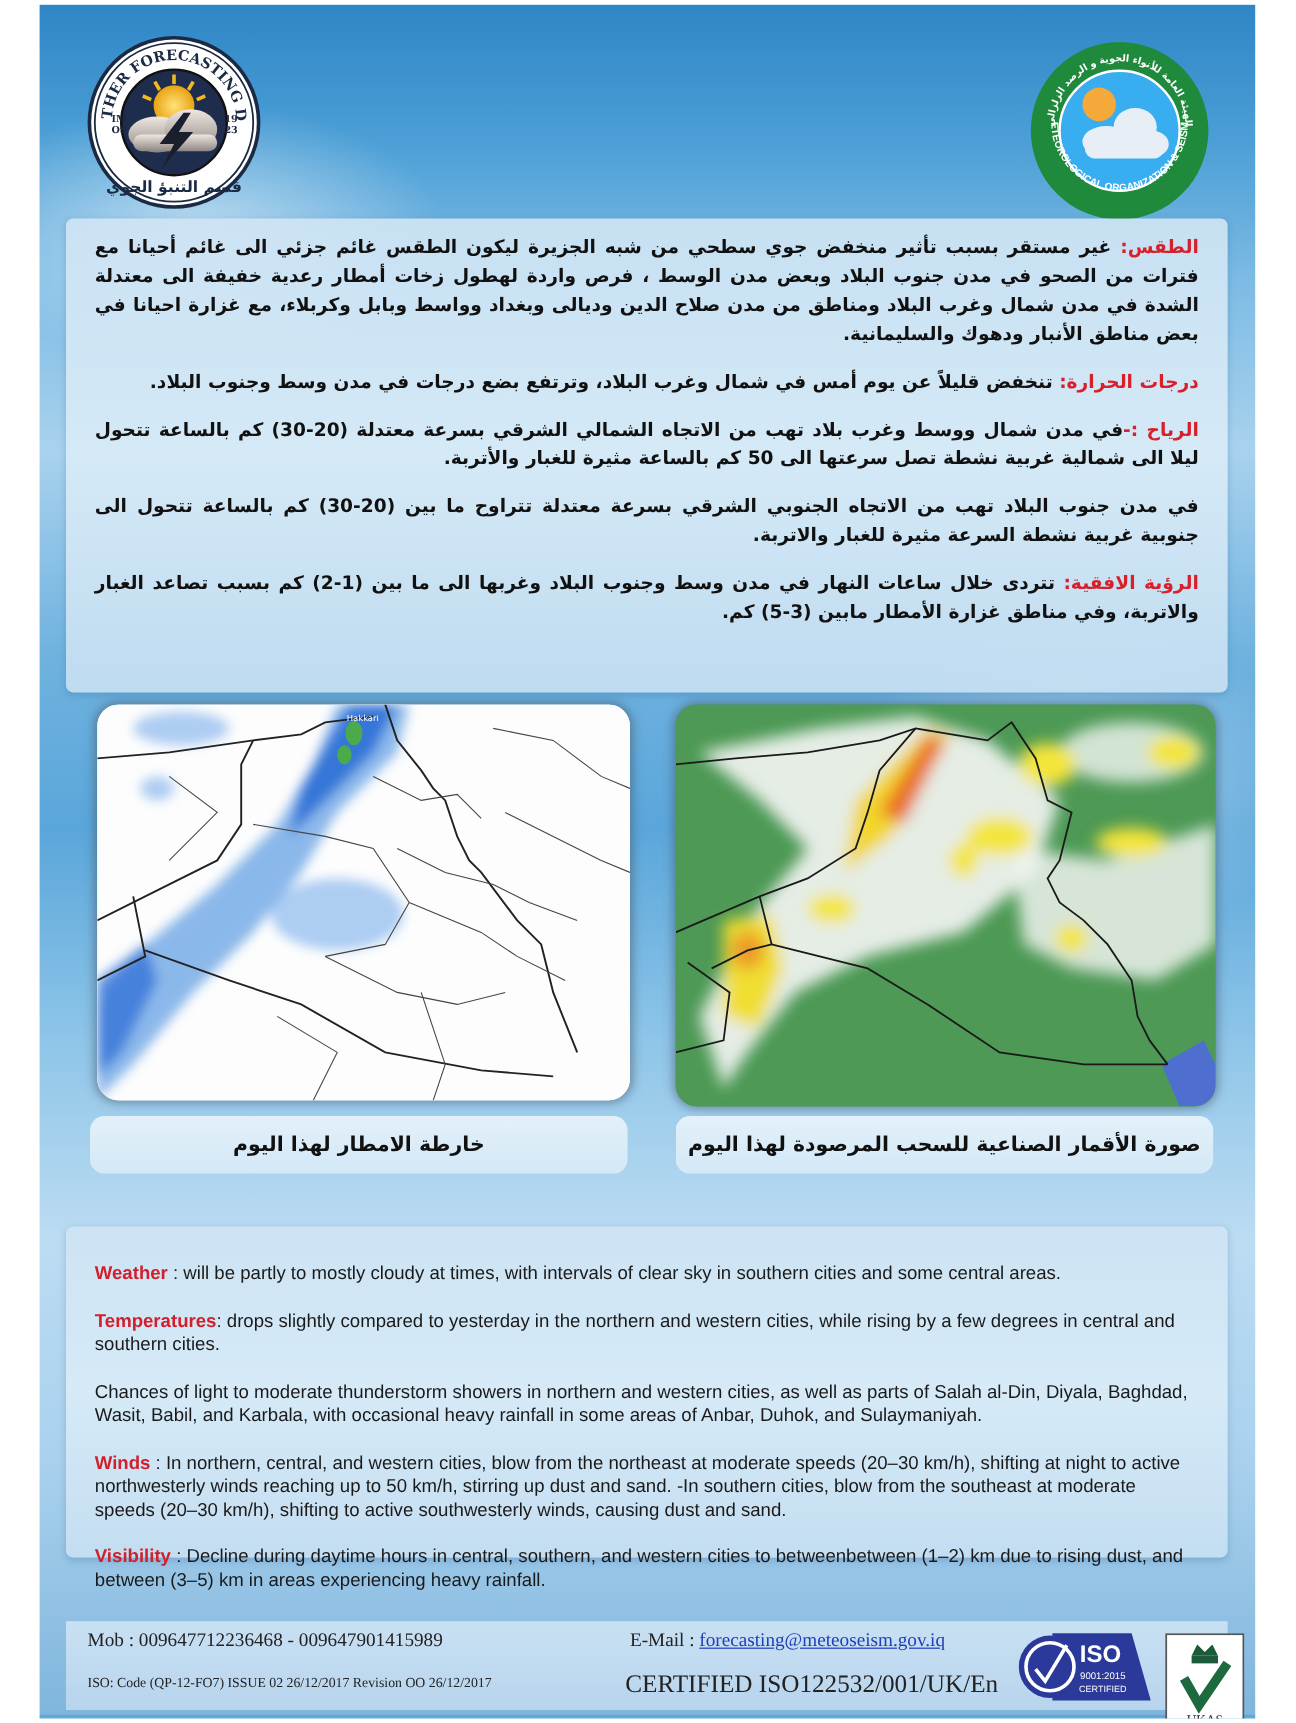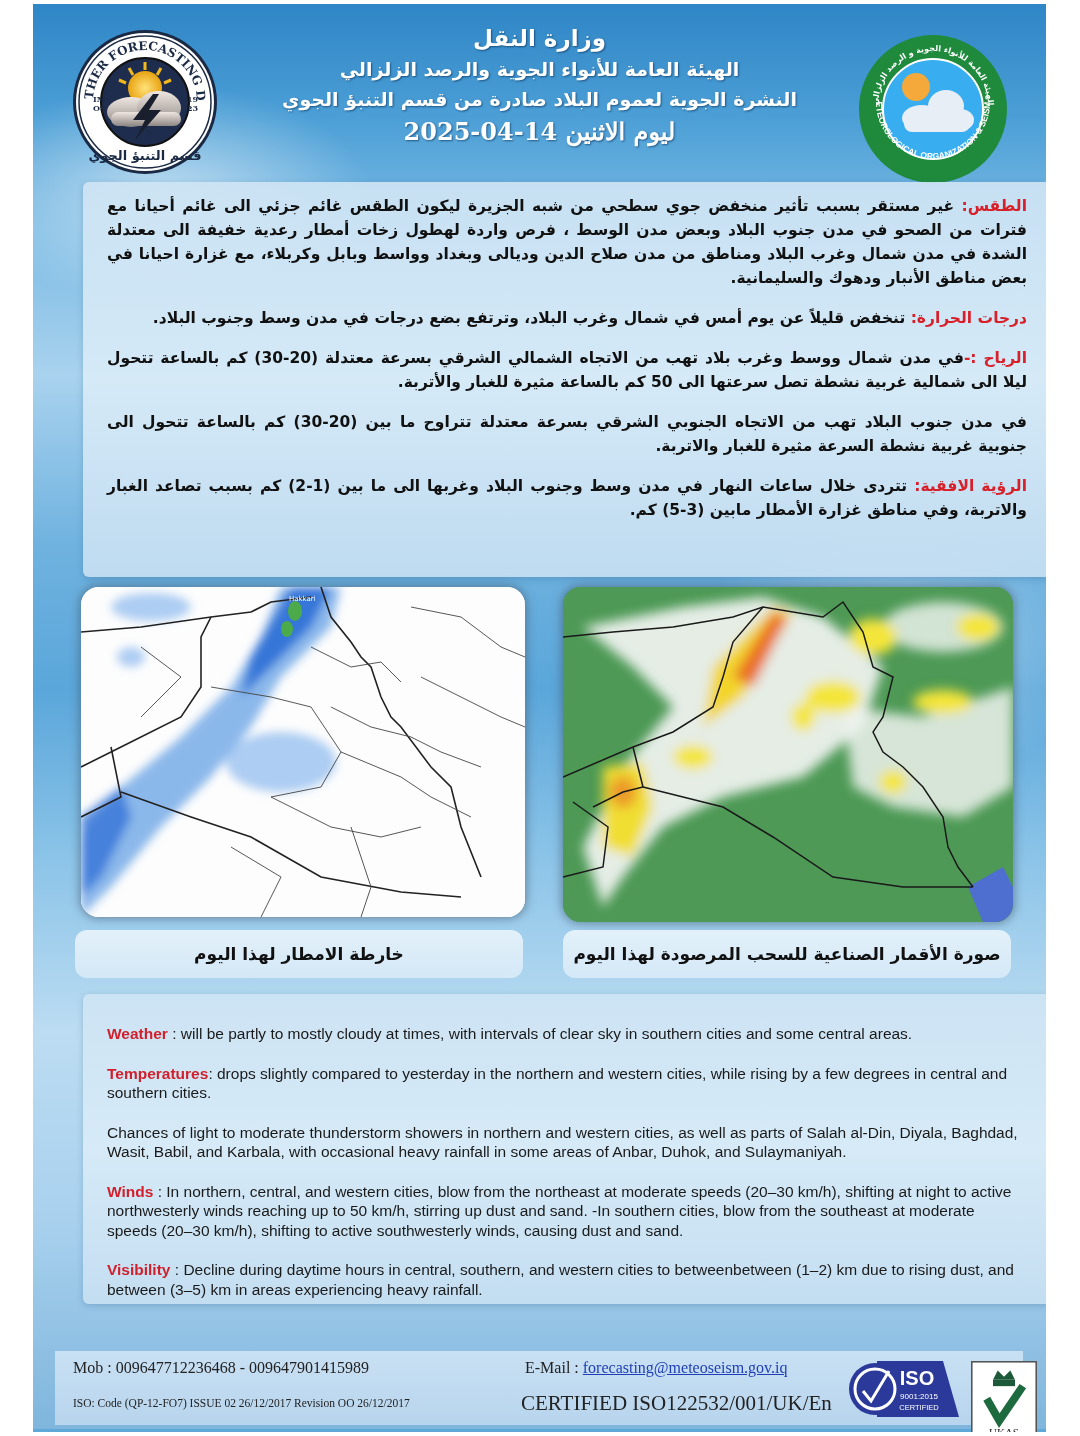--- a/index.html
+++ b/index.html
@@ -29,42 +29,42 @@
   .header-text .h1 { font-size: 23px; line-height: 32px; }
   .header-text .h2 { font-size: 19px; line-height: 30px; }
   .header-text .h3 { font-size: 19px; line-height: 30px; }
   .header-text .h4 { font-size: 24px; line-height: 36px; font-family: "DejaVu Serif", serif; }
   .logo-left { position: absolute; left: 38px; top: 24px; width: 148px; height: 148px; }
   .logo-right { position: absolute; left: 823px; top: 28px; width: 154px; height: 154px; }
 
   
   .panel { position: absolute; z-index: 2; border-radius: 6px;
     background: linear-gradient(180deg, rgba(206,228,244,0.92) 0%, rgba(218,236,248,0.9) 50%, rgba(200,224,242,0.9) 100%);
-    box-shadow: 0 2px 6px rgba(40,90,140,0.25); margin-left: 28px; }
+    box-shadow: 0 2px 6px rgba(40,90,140,0.25); }
   .ar-panel { left: 22px; top: 178px; width: 968px; height: 395px; }
   .ar-content { position: absolute; left: 24px; right: 24px; top: 12px; direction: rtl; text-align: justify;
     color: #111; font-weight: bold; font-size: 15.5px; line-height: 24px; }
   .ar-content p { margin: 0 0 16px 0; }
   .lbl-red { color: #d8202a; }
 
   
   .map-frame { position: absolute; z-index: 2; border-radius: 18px; overflow: hidden;
     box-shadow: 0 0 8px 2px rgba(70,90,110,0.55); }
   .map-rain { left: 48px; top: 583px; width: 444px; height: 330px; background: #fefefe; }
   .map-sat { left: 530px; top: 583px; width: 450px; height: 335px; background: #4e9a57; }
   .map-frame svg { width: 100%; height: 100%; display: block; }
 
   .caption { position: absolute; z-index: 2; height: 48px; top: 926px; border-radius: 12px;
     background: linear-gradient(180deg, rgba(230,242,250,0.95), rgba(214,233,247,0.95));
     direction: rtl; text-align: center; font-weight: bold; font-size: 17px; line-height: 48px; color: #111; }
   .cap-rain { left: 42px; width: 448px; }
   .cap-sat { left: 530px; width: 448px; }
 
   
-  .en-panel { left: 22px; top: 990px; width: 968px; height: 310px; }
+  .en-panel { left: 22px; top: 1018px; width: 968px; height: 276px; }
   .en-content { position: absolute; left: 24px; right: 28px; top: 30px;
     font-family: "Liberation Sans", sans-serif; font-size: 15.5px; line-height: 19.5px; color: #1a1a1a; }
   .en-content p { margin: 0 0 20px 0; }
   .en-label { color: #d11f2b; font-weight: bold; }
 
   
   .footer { position: absolute; z-index: 2; left: 22px; top: 1347px; width: 968px; height: 74px;
     background: linear-gradient(180deg, rgba(204,226,244,0.95), rgba(186,214,238,0.95));
     font-family: "Liberation Serif", serif; color: #222; }
   .f-mob { position: absolute; left: 18px; top: 8px; font-size: 16px; text-align: right; }
@@ -119,26 +119,20 @@
           <textPath href="#ringTop" startOffset="50%" text-anchor="middle">WEATHER FORECASTING DEPT.</textPath>
         </text>
         <text x="22" y="74" font-size="8" font-weight="bold" font-family="DejaVu Serif, serif" fill="#1b2a44">IM</text>
         <text x="22" y="83" font-size="8" font-weight="bold" font-family="DejaVu Serif, serif" fill="#1b2a44">OS</text>
         <text x="116" y="74" font-size="8" font-weight="bold" font-family="DejaVu Serif, serif" fill="#1b2a44">19</text>
         <text x="116" y="83" font-size="8" font-weight="bold" font-family="DejaVu Serif, serif" fill="#1b2a44">23</text>
         <text x="74" y="132" font-size="13" font-weight="bold" text-anchor="middle" fill="#1b2a44" direction="rtl">قسم التنبؤ الجوي</text>
       </svg>
     </div>
 
-    <div class="header-text">
-      <div class="h1">وزارة النقل</div>
-      <div class="h2">الهيئة العامة للأنواء الجوية والرصد الزلزالي</div>
-      <div class="h3">النشرة الجوية لعموم البلاد صادرة من قسم التنبؤ الجوي</div>
-      <div class="h4">ليوم الاثنين 14-04-2025</div>
-    </div>
 
     <div class="logo-right">
       <svg viewBox="0 0 154 154">
         <defs>
           <path id="ringBottom" d="M 20 70 A 57 57 0 0 0 134 70"></path>
           <path id="ringTopR" d="M 22 74 A 55 55 0 0 1 132 74"></path>
         </defs>
         <circle cx="77" cy="77" r="74" fill="#1f8a3c"></circle>
         <circle cx="77" cy="77" r="50" fill="#38aef0" stroke="#ffffff" stroke-width="2"></circle>
         <circle cx="60" cy="55" r="14" fill="#f4a93a"></circle>

